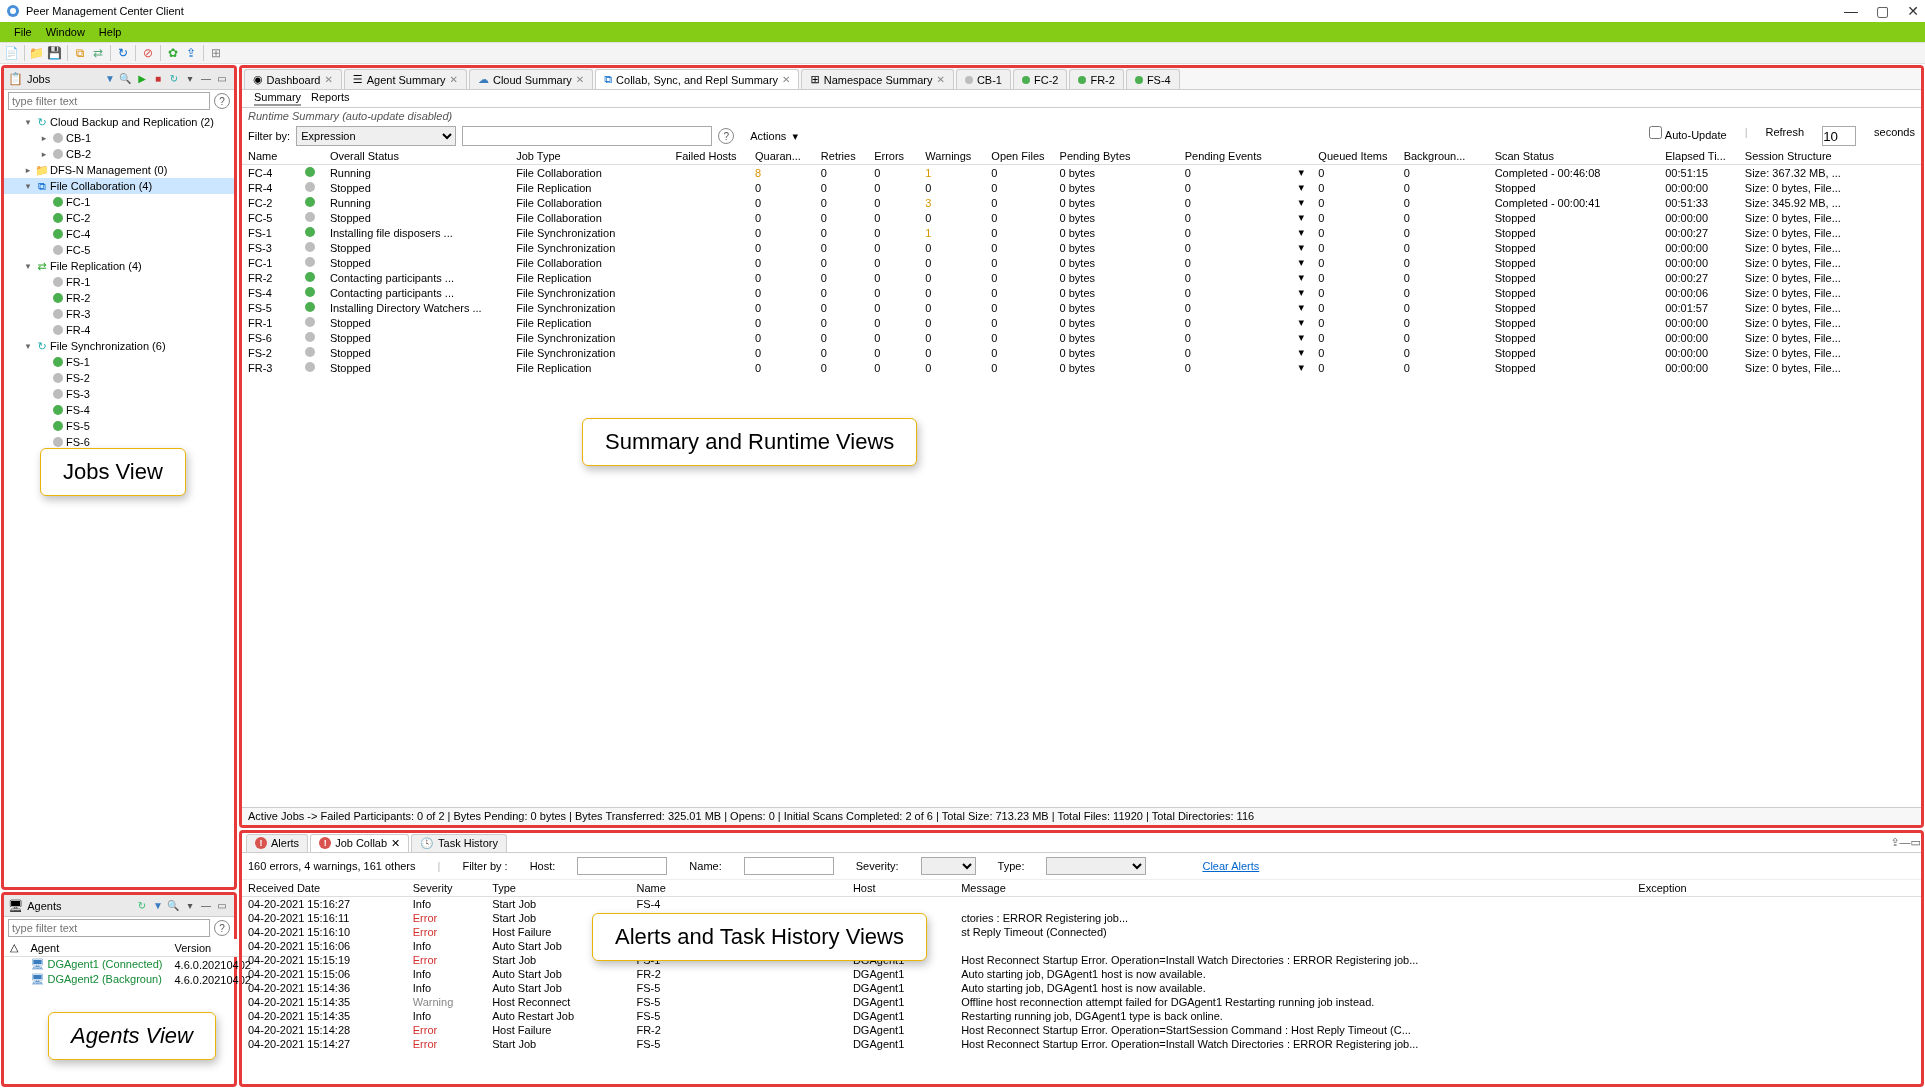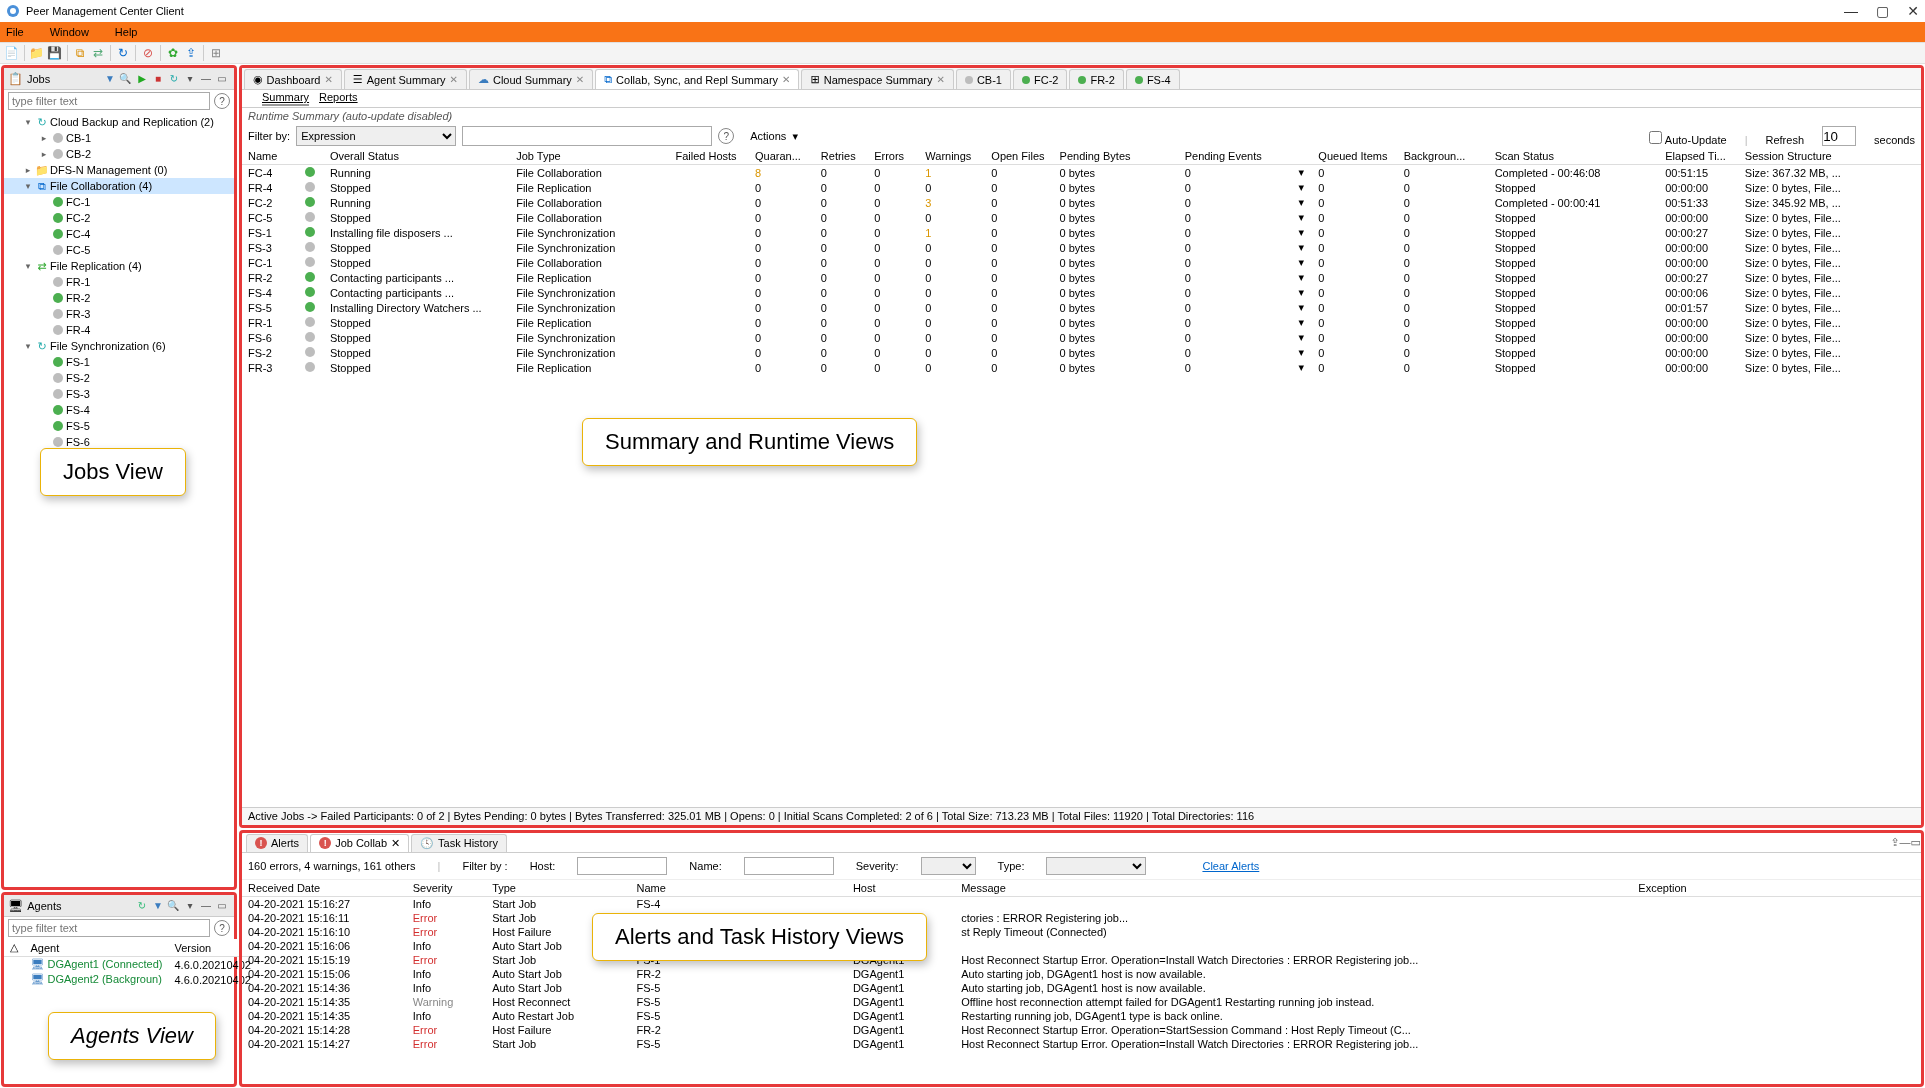--- a/index.html
+++ b/index.html
@@ -1,21 +1,21 @@
 <!DOCTYPE html>
 <html><head>
 <meta charset="utf-8">
 <style>
 * { box-sizing: border-box; margin: 0; padding: 0; }
 body { font-family: "Segoe UI", Tahoma, sans-serif; font-size: 11px; color: #000; background: #fff; width: 1925px; height: 1088px; overflow: hidden; }
 .title-bar { height: 22px; display: flex; align-items: center; padding: 0 6px; background: #fff; }
 .title-bar .logo { width: 14px; height: 14px; margin-right: 6px; }
 .title-bar .title { flex: 1; }
 .title-bar .win-controls { display: flex; gap: 18px; font-size: 14px; color: #333; }
-.menu-bar { height: 20px; display: flex; align-items: center; padding: 0 6px; gap: 26px; background:#f97316; }
+.menu-bar { height: 20px; display: flex; align-items: center; padding: 0 14px; gap: 14px; background:#84cc16; }
 .toolbar { height: 22px; display:flex; align-items:center; padding:0 4px; gap:2px; background:#f4f4f4; border-top:1px solid #e0e0e0; border-bottom:1px solid #e0e0e0;}
 .toolbar .tb-icon { width:16px; height:16px; display:flex; align-items:center; justify-content:center; font-size:12px; }
 .toolbar .sep { width:1px; height:16px; background:#ccc; margin:0 2px;}
 .main { display:flex; height: calc(1088px - 22px - 20px - 22px); }
 .left { width: 238px; display:flex; flex-direction:column; }
 .right { flex:1; display:flex; flex-direction:column; }
 .panel-outline { border:3px solid #e63939; border-radius:4px; }
 .view-title-bar { height:22px; background:#eaeaea; display:flex; align-items:center; padding:0 4px; border-bottom:1px solid #ccc; }
 .view-title-bar .title { font-size:11px; display:flex; align-items:center; gap:4px;}
 .view-title-bar .title .icon { font-size:12px;}
@@ -29,21 +29,21 @@
 .c-icon { width:12px; height:12px; display:flex;align-items:center;justify-content:center; }
 .dot { width:10px;height:10px;border-radius:50%; display:inline-block;}
 .dot.green{background:#4caf50;} .dot.gray{background:#bdbdbd;}
 .indent1 {padding-left:18px;} .indent2{padding-left:34px;}
 .label-box { position:absolute; background:#fff; border:1px solid #eab308; border-radius:6px; padding:10px 22px; font-size:22px; font-weight:400; box-shadow:2px 4px 8px rgba(0,0,0,.25); z-index:50;}
 .tabs-row { height:22px; display:flex; align-items:flex-end; background:#f7f7f7; border-bottom:1px solid #ccc; padding-left:2px;}
 .tab { height:20px; display:flex; align-items:center; gap:4px; padding:0 8px; background:#f0f0f0; border:1px solid #ccc; border-bottom:none; margin-right:2px; border-radius:3px 3px 0 0; font-size:11px;}
 .tab.active{background:#fff;}
 .tab .x { font-size:10px; color:#888;}
 .tab .ticon { font-size:11px;}
-.subtabs { height:18px; display:flex; align-items:center; border-bottom:1px solid #ccc; padding-left:20px; gap:10px; font-size:11px;text-decoration:underline;}
+.subtabs { height:18px; display:flex; align-items:center; border-bottom:1px solid #ccc; padding-left:12px; gap:10px; font-size:11px;}
 .subtabs span{border-bottom:2px solid transparent; padding-bottom:1px;}
 .subtabs span.active{border-bottom:2px solid #999;}
 .runtime-note{font-style:italic; color:#555; padding:2px 6px;}
 .filter-row{display:flex; align-items:center; gap:6px; padding:2px 6px;}
 .filter-row select{height:20px; border:1px solid #aaa; font-size:11px;}
 .filter-row input[type=text]{height:20px; border:1px solid #aaa; font-size:11px; padding:0 3px;}
 .grid{overflow:auto; flex:1;}
 table{border-collapse:collapse; width:100%; font-size:11px;}
 th{font-weight:400; text-align:left; padding:2px 6px; background:#fff; border-bottom:1px solid #ddd; color:#000;}
 td{padding:1px 6px; white-space:nowrap;}
@@ -57,21 +57,21 @@
 .alerts-filter .divider{color:#bbb;}
 .clearlink{color:#0066cc;text-decoration:underline;cursor:pointer;}
 .sev-error{color:#d32f2f;}
 .sev-warn{color:#888;}
 .agents-table th{font-weight:400;border-bottom:1px solid #ddd;}
 .agn{color:#158a37;}
 .hscroll{height:16px;overflow-x:scroll;overflow-y:hidden;}
 .hscroll-inner{width:400px;height:1px;}
 .view-ctrls{display:flex;gap:0px;margin-left:auto;}
 .view-ctrls .vbtn{color:#666;}
-.auto-update-group{display:flex;align-items:flex-end;gap:18px;margin-left:auto;}
+.auto-update-group{display:flex;align-items:flex-start;gap:18px;margin-left:auto;}
 .auto-update-group input[type=number]{width:34px;height:20px;border:1px solid #aaa;text-align:right;padding-right:2px;}
 svg{display:block;}
 </style>
 </head>
 <body>
 
 <div class="title-bar">
   <span class="logo">
     <svg width="14" height="14">
         <circle cx="7" cy="7" r="6" fill="#4a90d9"></circle>

